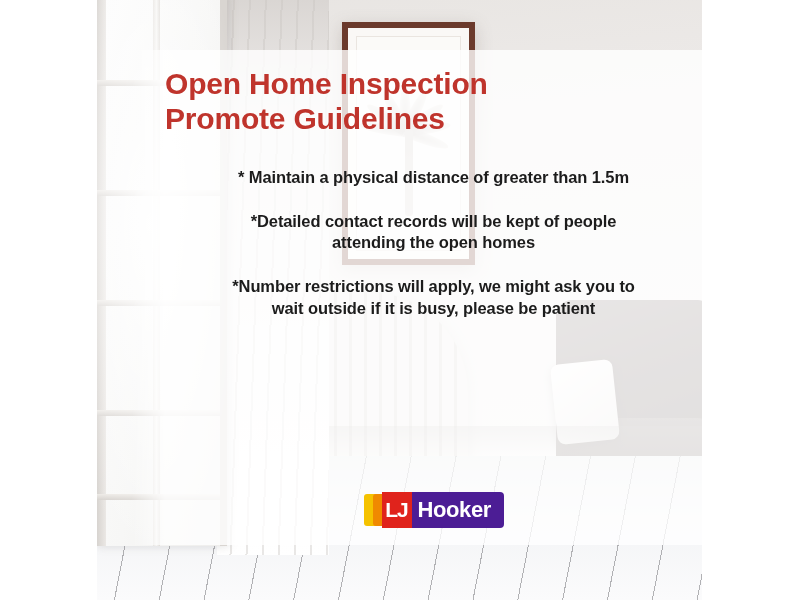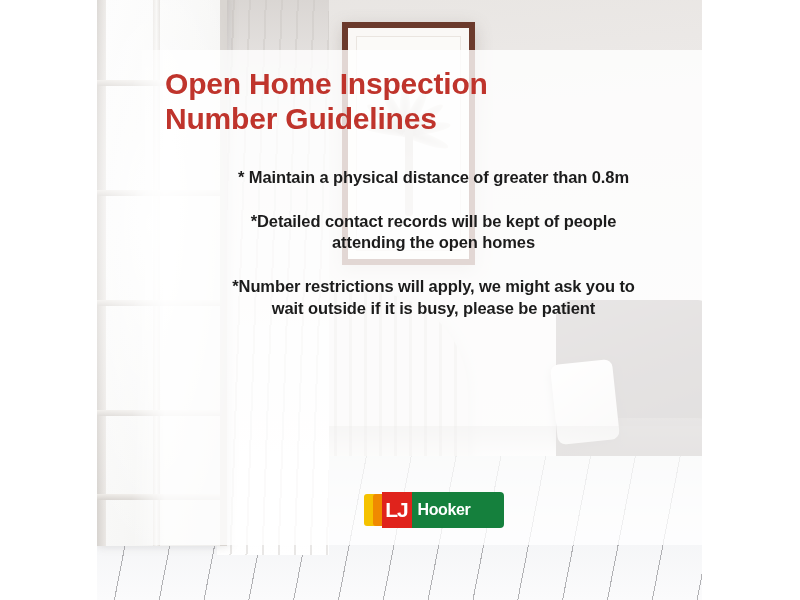--- a/index.html
+++ b/index.html
@@ -224,25 +224,25 @@
   .bar.b2 { left:9px;  width:13px; background:#f08a00; }
   .bar.b3 { left:18px; width:16px; background:#e0231c; border-radius:3px 0 0 3px; }
   .logo-lj {
     position:absolute; left:18px; top:0; width:30px; height:100%;
     background:#e0231c;
     display:flex; align-items:center; justify-content:center;
     color:#ffffff; font-weight:bold; font-size:21px; letter-spacing:-1px;
   }
   .logo-plate {
     flex:1;
-    background:#15803d;
+    background:#4c1d95;
     display:flex; align-items:center;
     padding-left:10px;
     border-radius:0 4px 4px 0;
-    color:#ffffff; font-weight:bold; font-size:16px; letter-spacing:-0.4px;
+    color:#ffffff; font-weight:bold; font-size:22px; letter-spacing:-0.4px;
   }
 </style>
 </head>
 <body>
 
 <div id="poster">
 
   <div id="scene">
 
     <div class="wall"></div>
@@ -294,25 +294,25 @@
       <div class="win-bar" style="top:306px"></div>
       <div class="win-bar" style="top:416px"></div>
       <div class="win-bar" style="top:500px"></div>
     </div>
     <div class="window-glow"></div>
 
     <div id="panel">
 
       <div id="title">
         <span class="tline">Open Home Inspection</span>
-        <span class="tline">Number Guidelines</span>
+        <span class="tline">Promote Guidelines</span>
       </div>
 
       <div id="bullets">
-        <div class="bullet">* Maintain a physical distance of greater than 0.8m</div>
+        <div class="bullet">* Maintain a physical distance of greater than 1.5m</div>
         <div class="bullet">*Detailed contact records will be kept of people
 attending the open homes</div>
         <div class="bullet">*Number restrictions will apply, we might ask you to
 wait outside if it is busy, please be patient</div>
       </div>
 
       <div id="logo">
         <div class="logo-bars">
           <span class="bar b1"></span>
           <span class="bar b2"></span>

